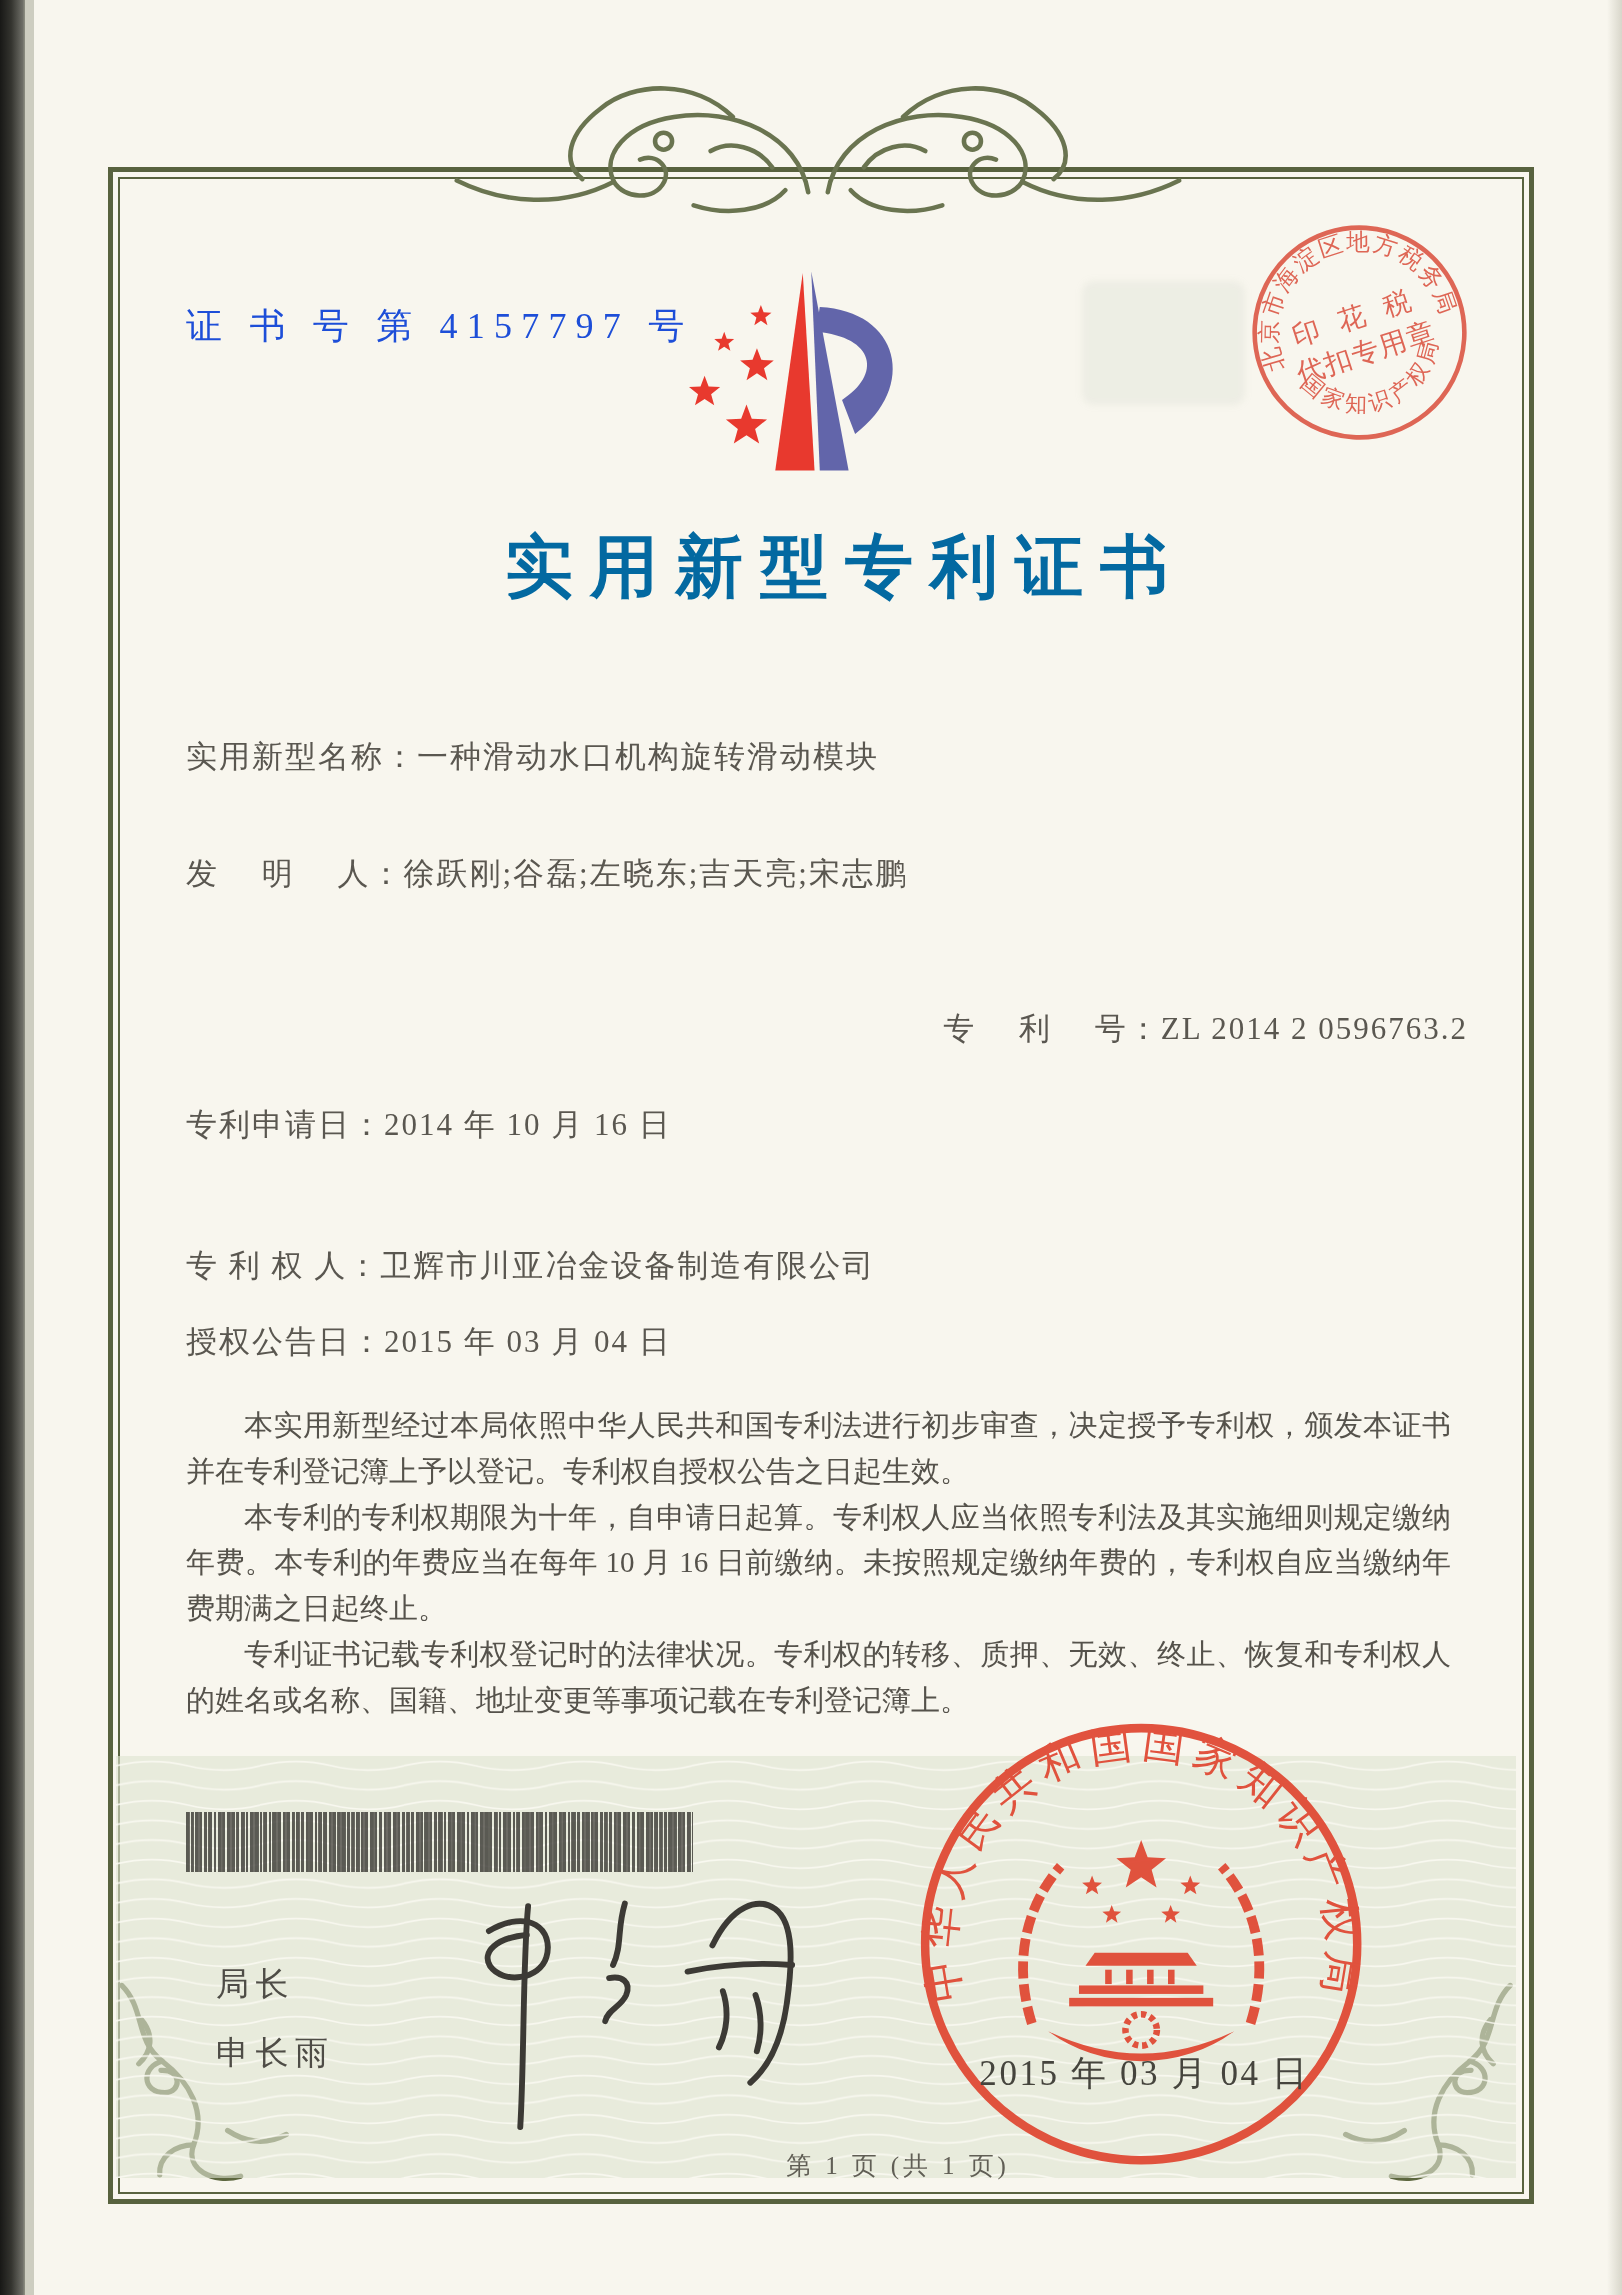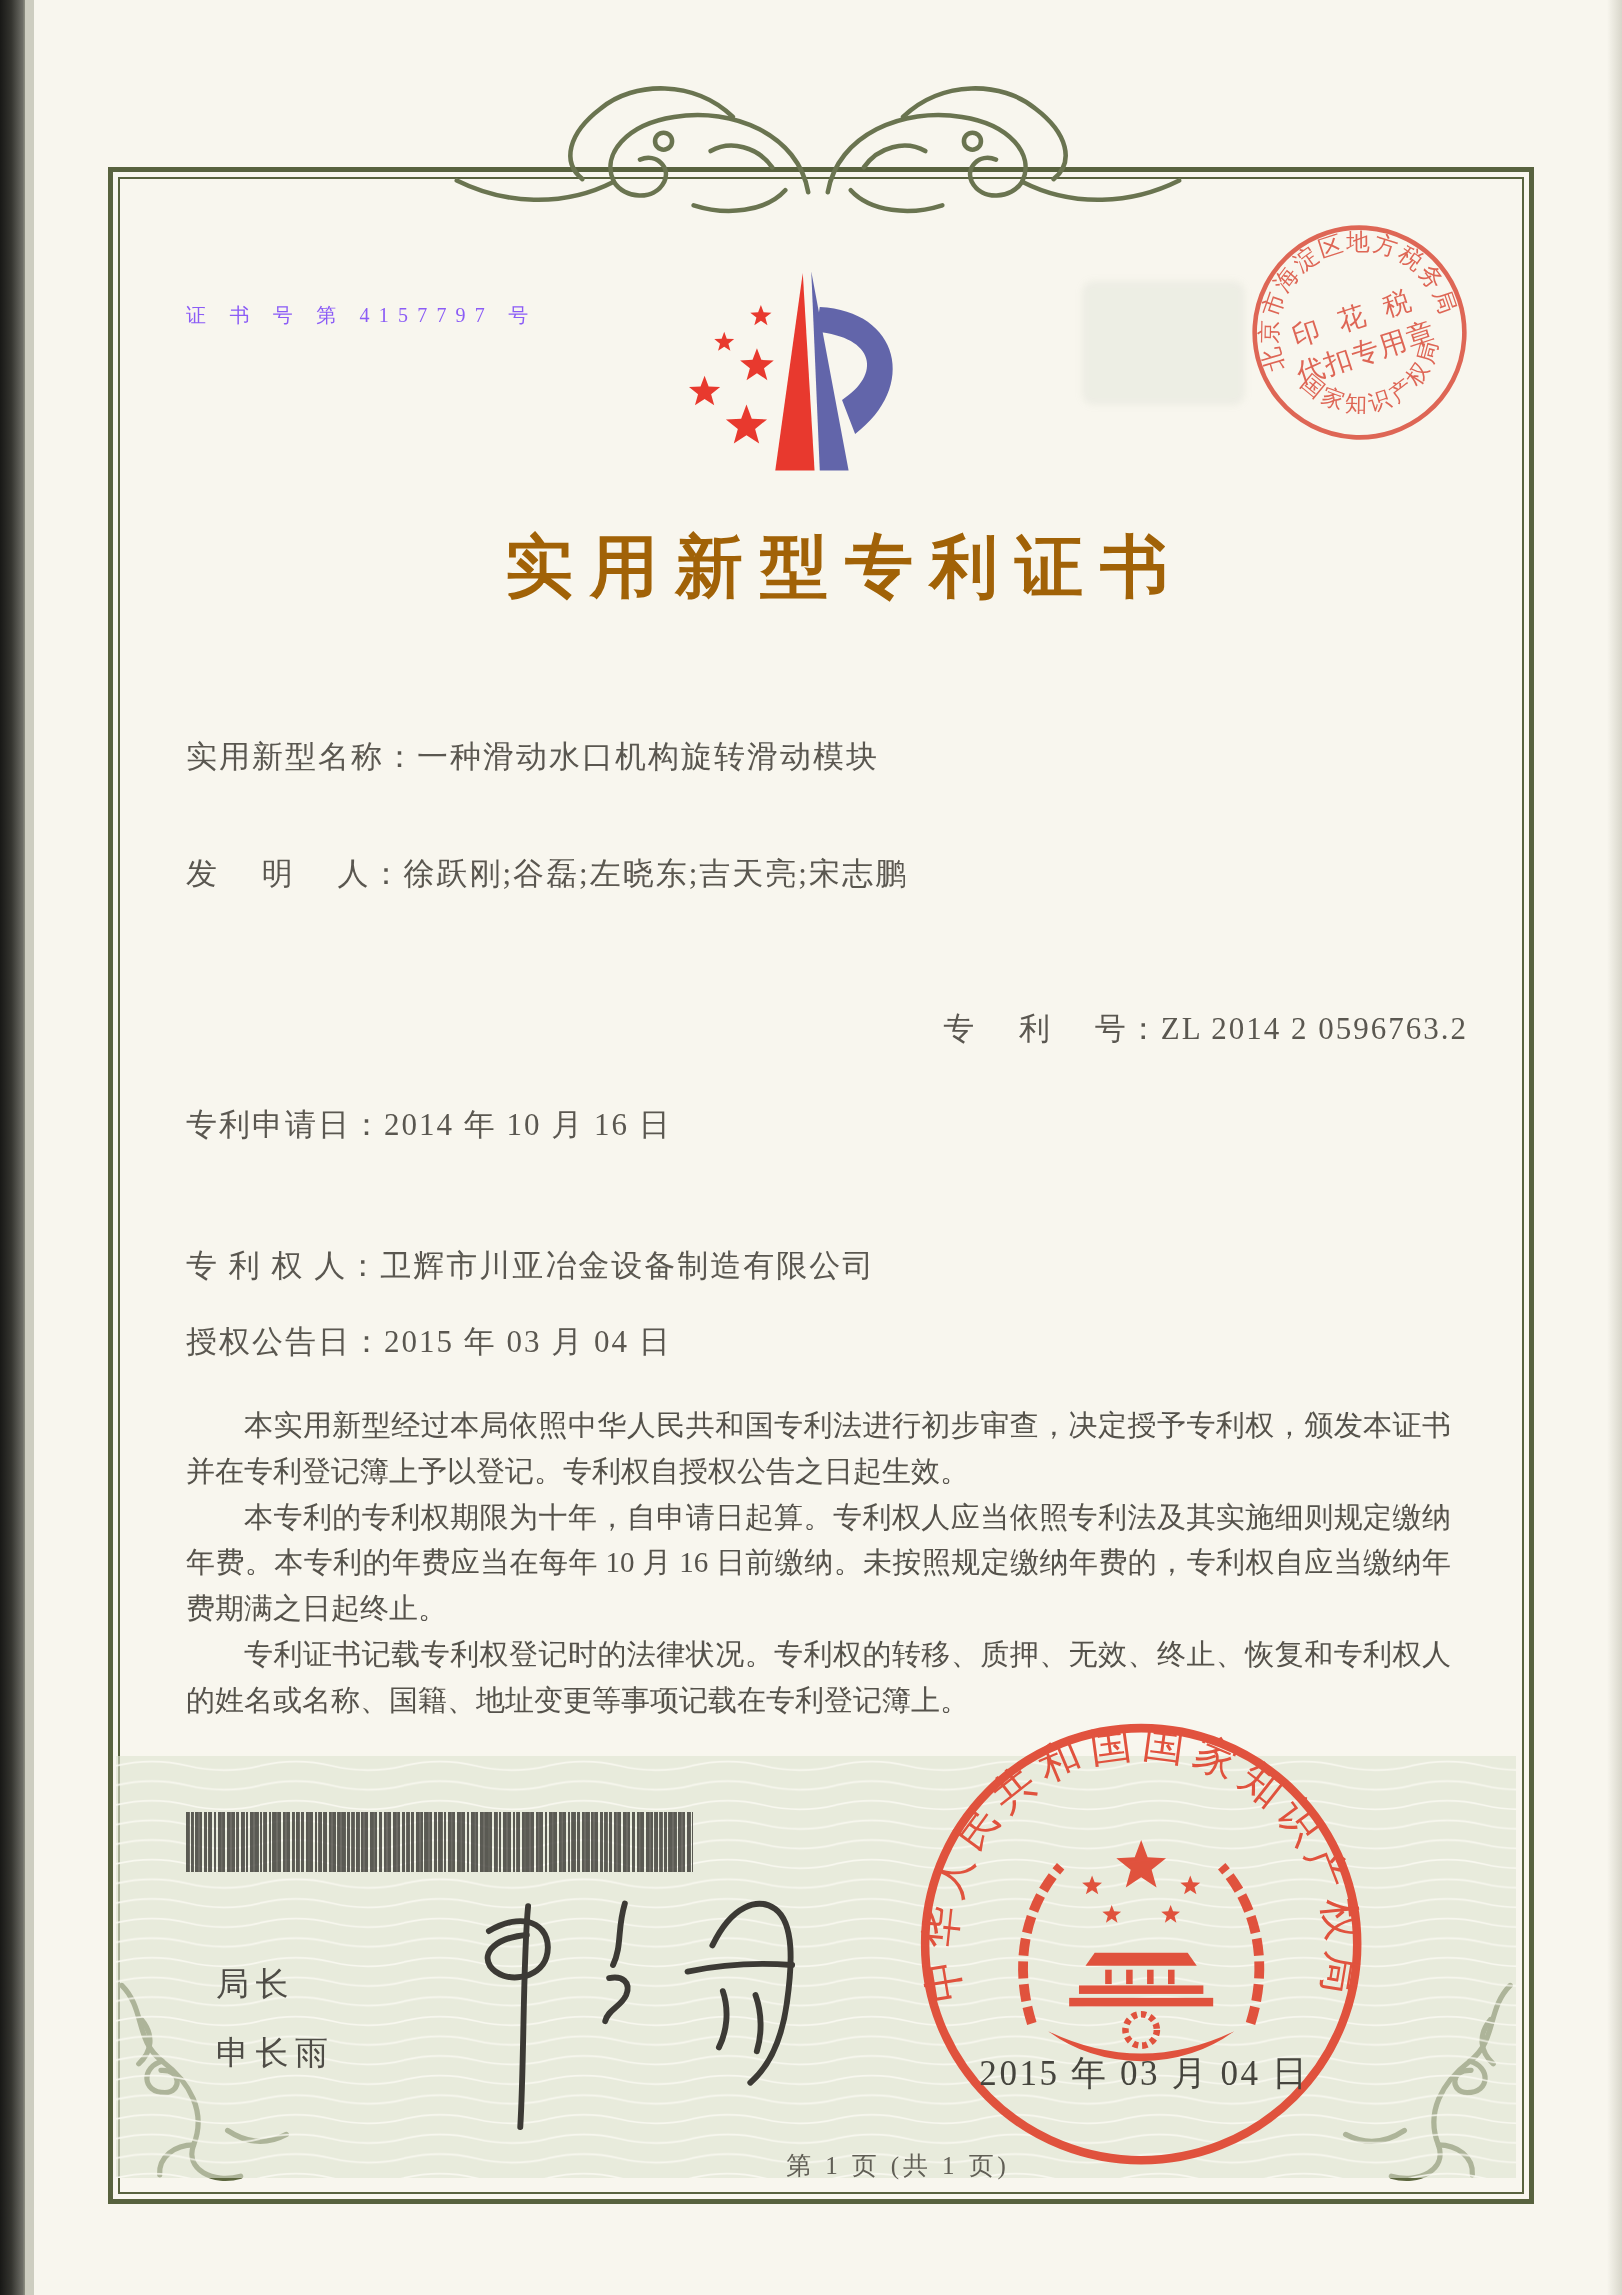--- a/index.html
+++ b/index.html
@@ -13,25 +13,25 @@
   
   .edge-left{left:0;top:0;width:25px;height:2295px;
     background:linear-gradient(90deg,#181816,#34342f 45%,#6d6d66 90%,#8f9083);}
   .edge-left2{left:25px;top:0;width:9.2px;height:2295px;background:#a9ab9a;opacity:.55;}
   .edge-right{right:0;top:0;width:15.7px;height:2295px;
     background:linear-gradient(90deg,rgba(210,208,198,0),#d6d4c8);}
   
   .frame{left:108px;top:167px;width:1416px;height:2027px;border:5.9px solid #58623e;}
   .frame-inner{position:absolute;left:4.6px;top:4.6px;right:4.6px;bottom:4.6px;border:2px solid #58623e;}
   
-  .cert-no{left:186px;top:302px;font-size:20px;letter-spacing:9.2px;color:#8b5cf6;}
+  .cert-no{left:186px;top:302px;font-size:36px;letter-spacing:9.2px;color:#1d4ed8;}
   .logo{left:677px;top:269px;width:262px;height:216px;}
   .tax-stamp{left:1235px;top:208px;width:249px;height:249px;opacity:.92;}
   .title{left:108px;top:522px;width:1474px;text-align:center;font-size:68px;font-weight:bold;
-    letter-spacing:17px;color:#a16207;}
+    letter-spacing:17px;color:#0369a1;}
   
   .field{left:186px;width:1282px;font-size:31px;color:#5a5750;letter-spacing:2px;white-space:nowrap;}
   
   .body-text{left:186px;top:1403px;width:1265px;font-size:29px;line-height:1.58;
     color:#55524b;text-align:justify;}
   .body-text p{margin:0;text-indent:2em;font-family:Liberation Serif, serif;}
   
   .wave-band{left:116px;top:1756px;width:1400px;height:422px;}
   
   .barcode{left:186px;top:1812px;width:507px;height:60px;opacity:.82;

